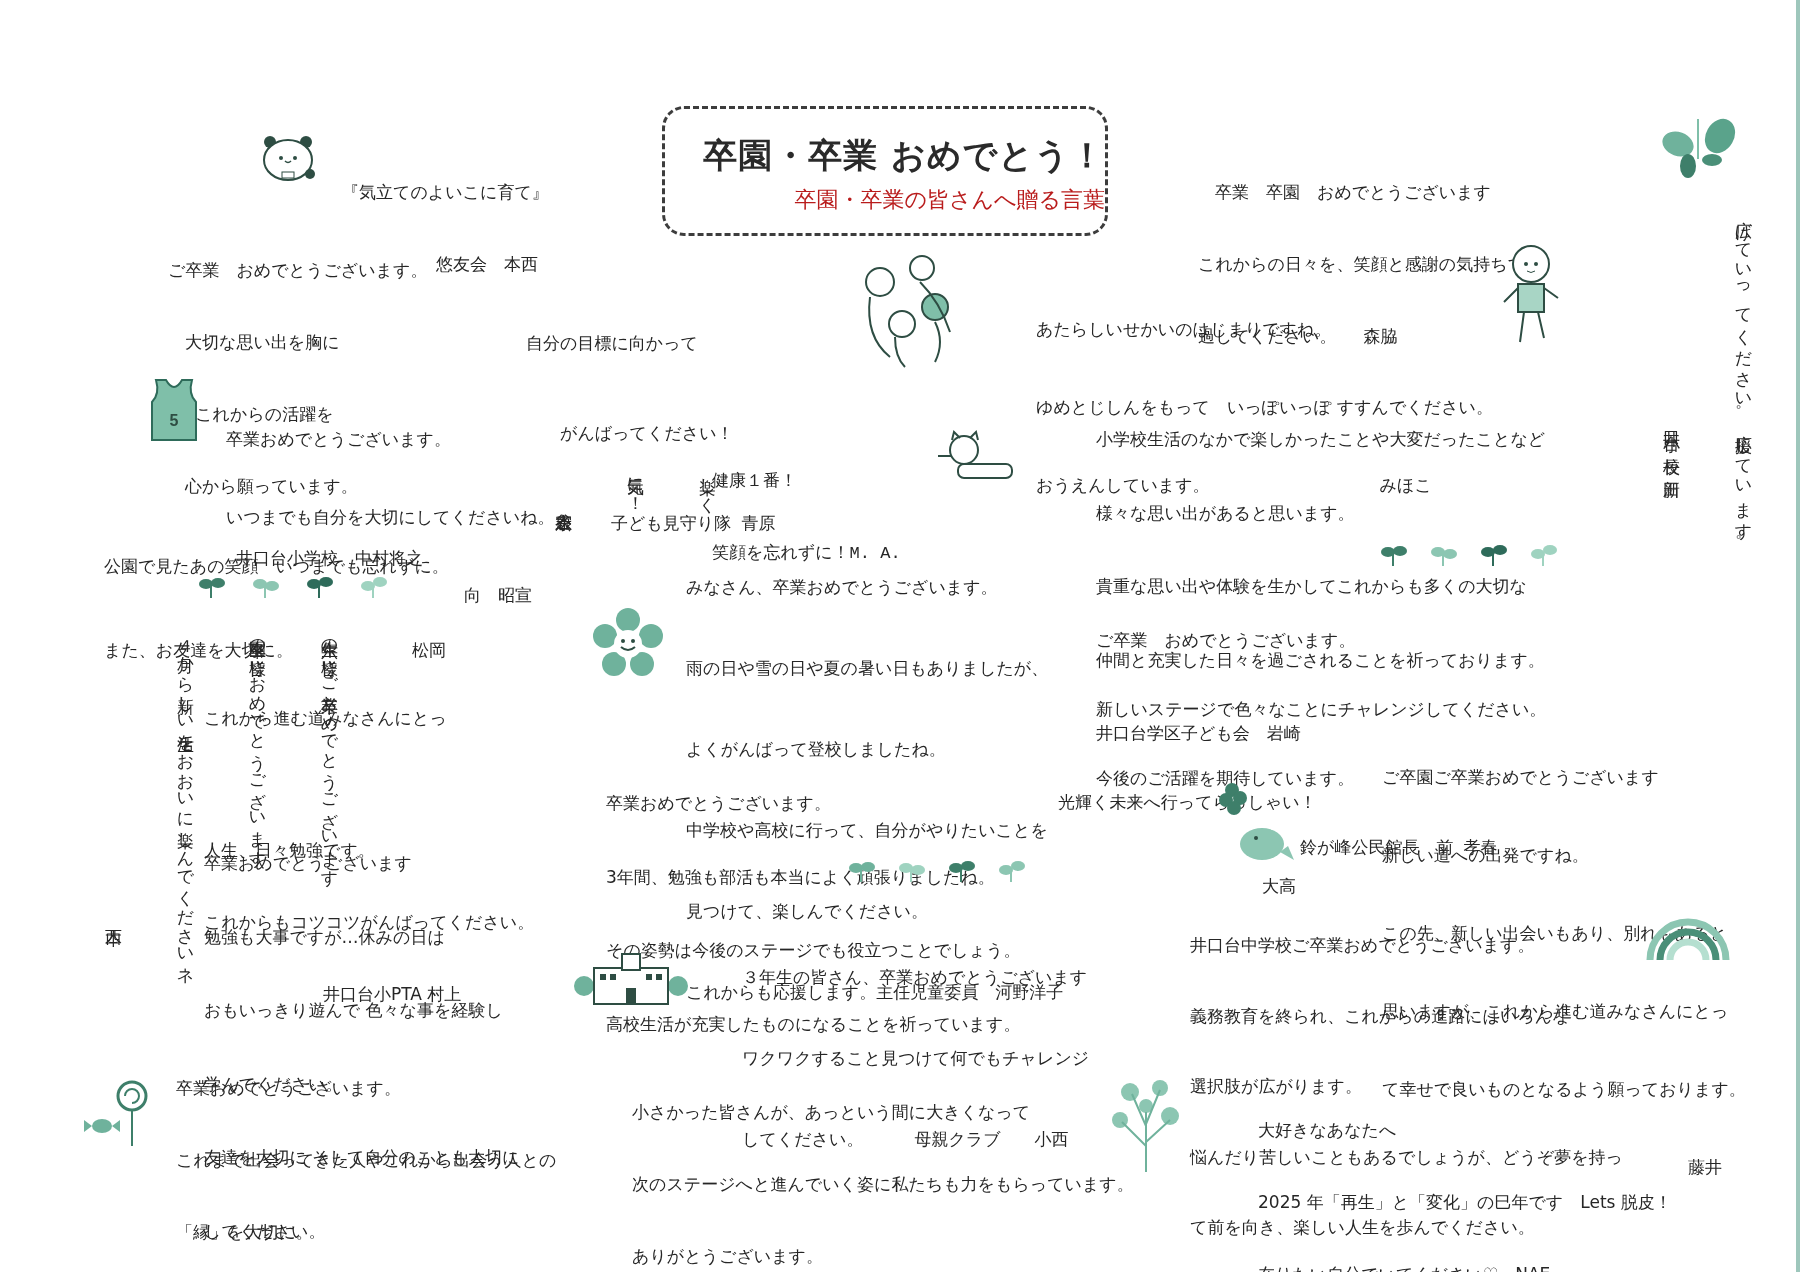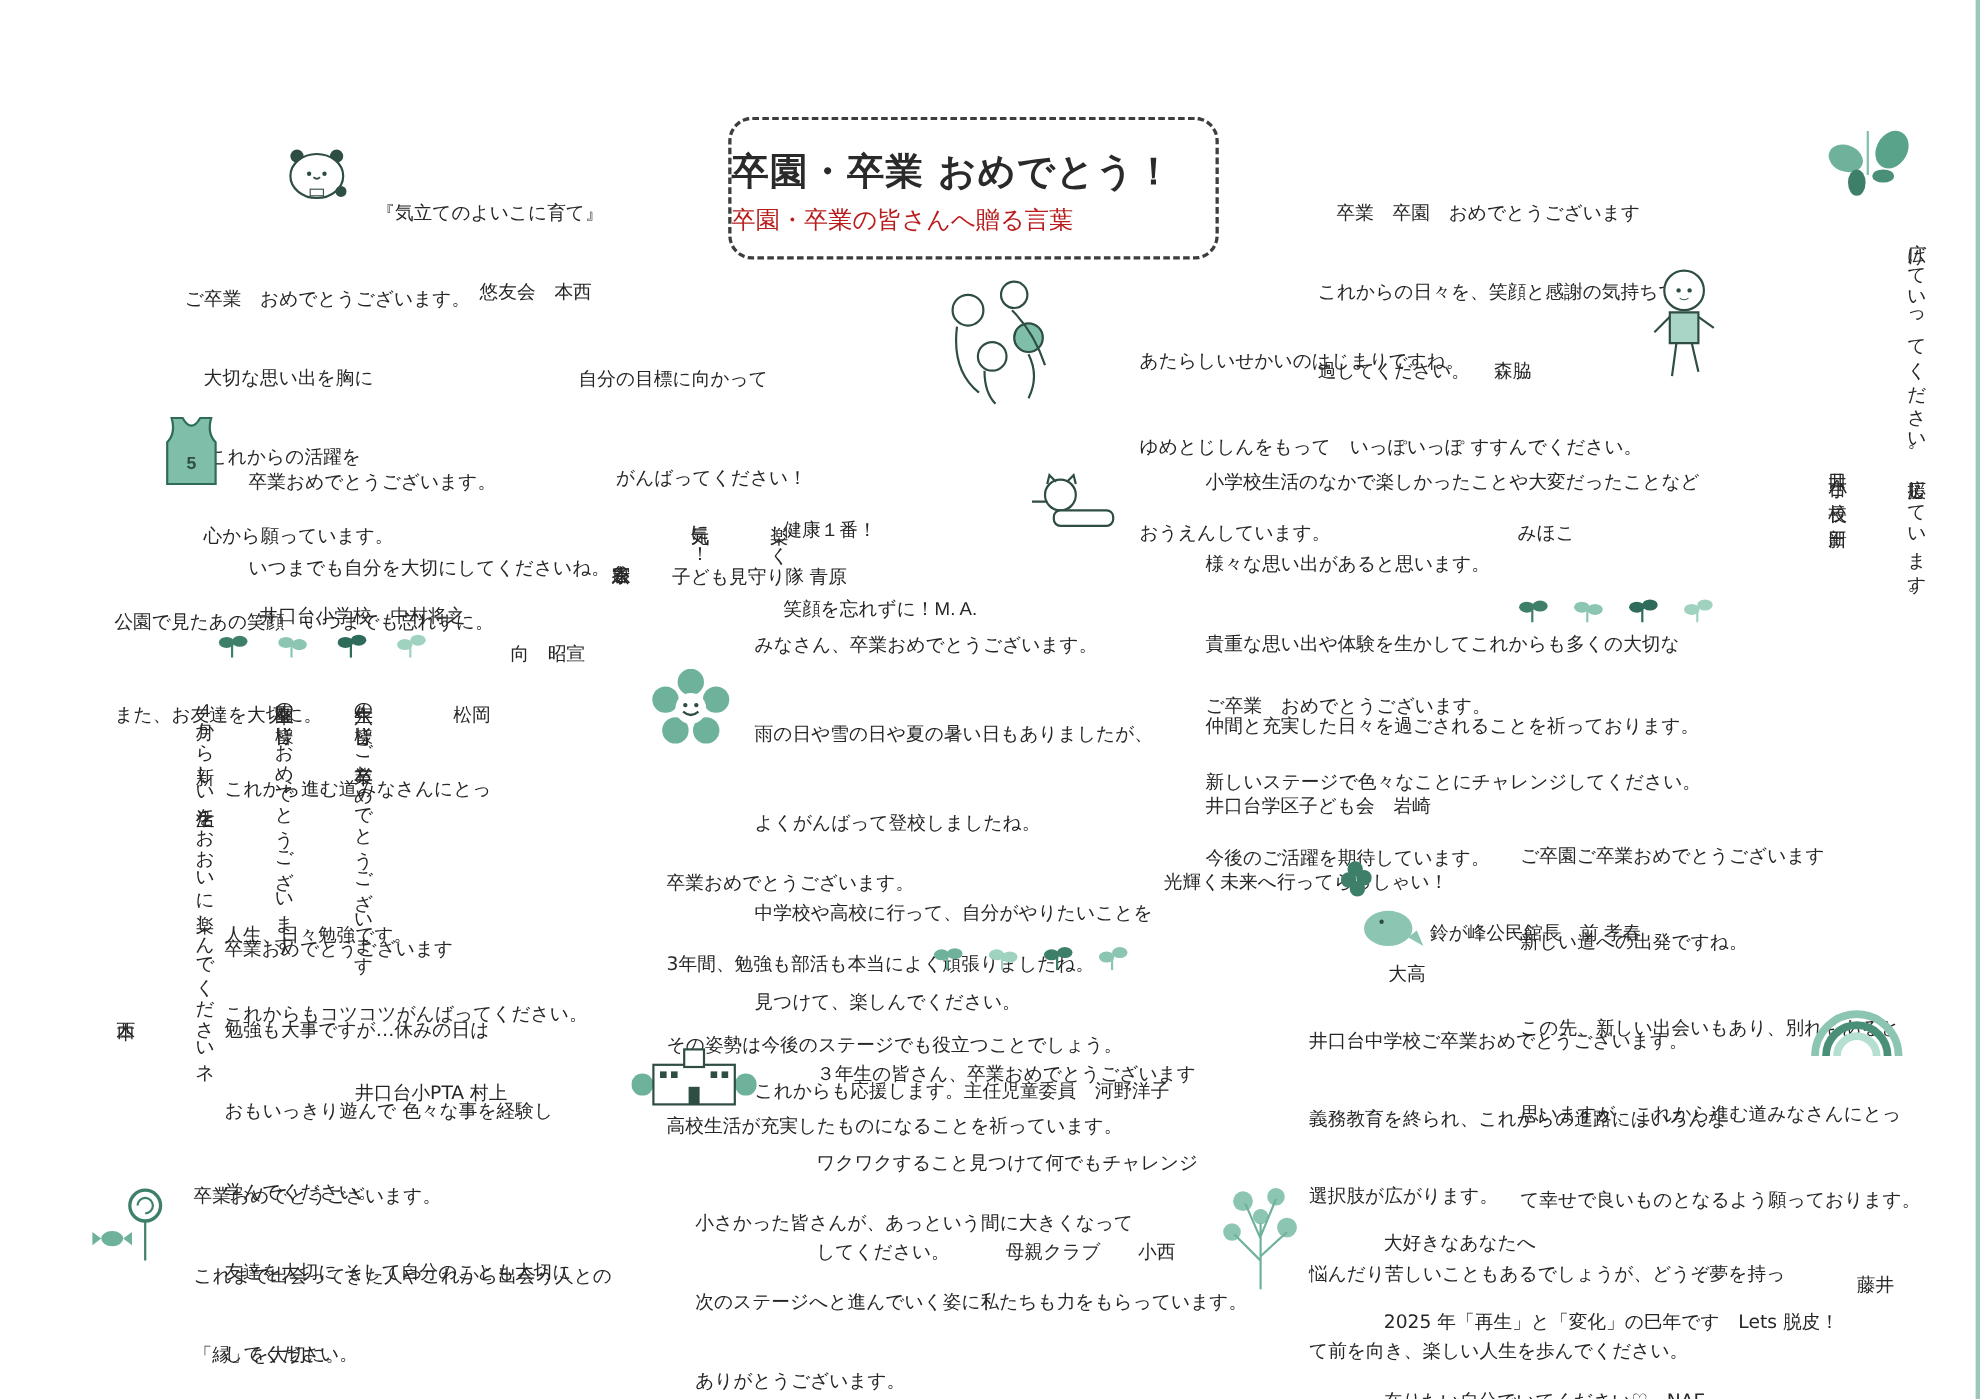--- a/index.html
+++ b/index.html
@@ -3,26 +3,26 @@
 <meta charset="utf-8">
 <style>
   html, body { margin:0; padding:0; }
   body {
     width:1800px; height:1272px; position:relative; overflow:hidden;
     background:#ffffff; color:#2a2a2a;
     font-family: "DejaVu Sans", "Liberation Sans", sans-serif;
   }
   .msg { position:absolute; font-size:17px; line-height:24px; white-space:pre; color:#262626; }
   .msg .line { display:block; }
-  .serif { font-family: Liberation Sans, sans-serif; }
+  .serif { font-family: Liberation Mono, monospace; }
   .vert { position:absolute; writing-mode:vertical-rl; font-size:17px; line-height:24px; white-space:pre; color:#262626; }
   .vert .line { display:block; }
   .title-box {
     position:absolute; left:662px; top:106px; width:446px; height:130px;
-    border:3px dashed #3d3d3d; border-radius:22px; box-sizing:border-box; text-align:left;
+    border:3px dashed #3d3d3d; border-radius:22px; box-sizing:border-box; text-align:right;
   }
   .title-main { font-size:34px; font-weight:bold; margin-top:24px; letter-spacing:1px; color:#2a2a2a; }
   .title-sub { font-size:22px; margin-top:6px; color:#b91c1c; font-family:"DejaVu Serif","Liberation Serif",serif; }
   .illus { position:absolute; }
   .right-edge { position:absolute; right:0; top:0; width:4px; height:100%; background:#3e8f79; opacity:.5; }
 </style>
 </head>
 <body>
 
 <div class="right-edge"></div>

